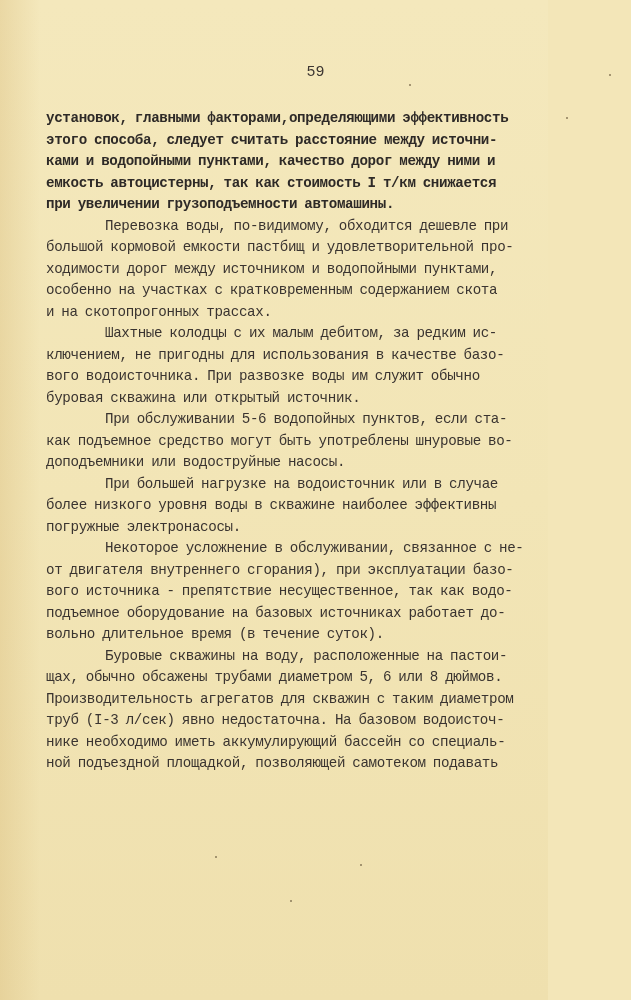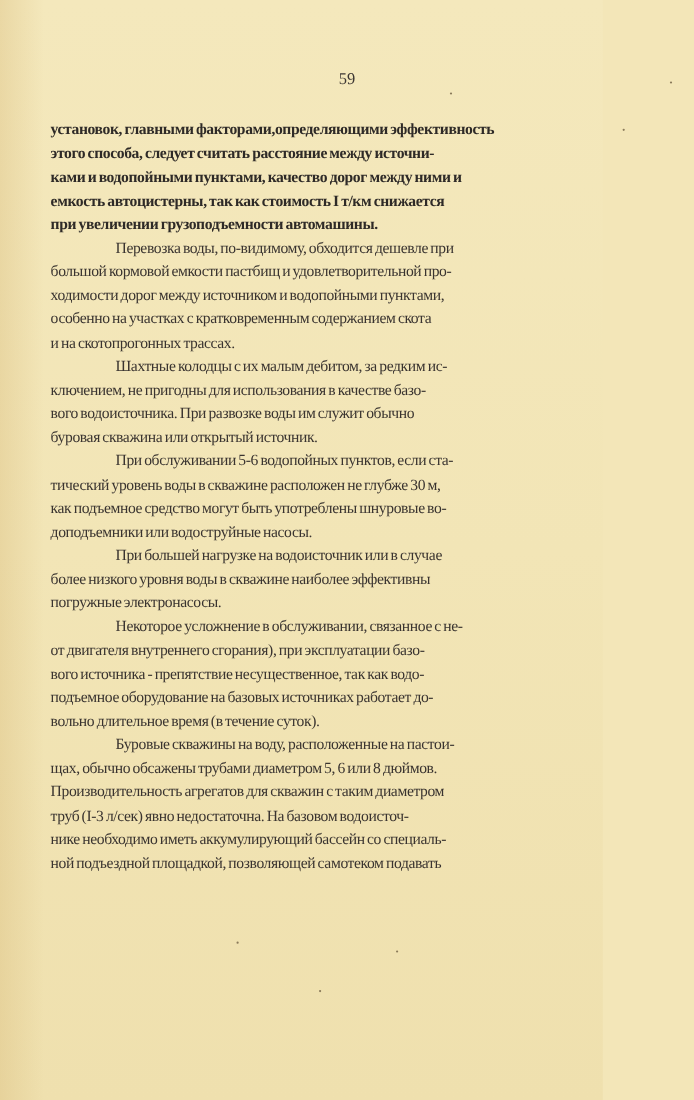--- a/index.html
+++ b/index.html
@@ -13,21 +13,21 @@
       background: #f3e6b8;
     }
     .page {
       position: relative;
       width: 548px;
       height: 1000px;
       background:
         linear-gradient(90deg, rgba(215,185,120,0.35) 0px, rgba(240,225,170,0) 40px, rgba(240,225,170,0) 590px, rgba(225,195,130,0.35) 631px),
         linear-gradient(180deg, #f4e8bc 0%, #f2e5b6 50%, #efe0ae 100%);
       color: #3a3430;
-      font-family: Liberation Serif, serif;
+      font-family: Liberation Mono, monospace;
     }
     .page-number {
       position: absolute;
       left: 0;
       width: 631px;
       top: 64px;
       text-align: center;
       font-size: 15px;
       color: #3c3632;
     }
@@ -74,21 +74,20 @@
       <span class="line indent">Перевозка воды, по-видимому, обходится дешевле при</span>
       <span class="line">большой кормовой емкости пастбищ и удовлетворительной про-</span>
       <span class="line">ходимости дорог между источником и водопойными пунктами,</span>
       <span class="line">особенно на участках с кратковременным содержанием скота</span>
       <span class="line">и на скотопрогонных трассах.</span>
       <span class="line indent">Шахтные колодцы с их малым дебитом, за редким ис-</span>
       <span class="line">ключением, не пригодны для использования в качестве базо-</span>
       <span class="line">вого водоисточника. При развозке воды им служит обычно</span>
       <span class="line">буровая скважина или открытый источник.</span>
       <span class="line indent">При обслуживании 5-6 водопойных пунктов, если ста-</span>
-      <span class="line">тический уровень воды в скважине расположен не глубже 30 м,</span>
       <span class="line">как подъемное средство могут быть употреблены шнуровые во-</span>
       <span class="line">доподъемники или водоструйные насосы.</span>
       <span class="line indent">При большей нагрузке на водоисточник или в случае</span>
       <span class="line">более низкого уровня воды в скважине наиболее эффективны</span>
       <span class="line">погружные электронасосы.</span>
       <span class="line indent">Некоторое усложнение в обслуживании, связанное с не-</span>
       <span class="line">от двигателя внутреннего сгорания), при эксплуатации базо-</span>
       <span class="line">вого источника - препятствие несущественное, так как водо-</span>
       <span class="line">подъемное оборудование на базовых источниках работает до-</span>
       <span class="line">вольно длительное время (в течение суток).</span>

